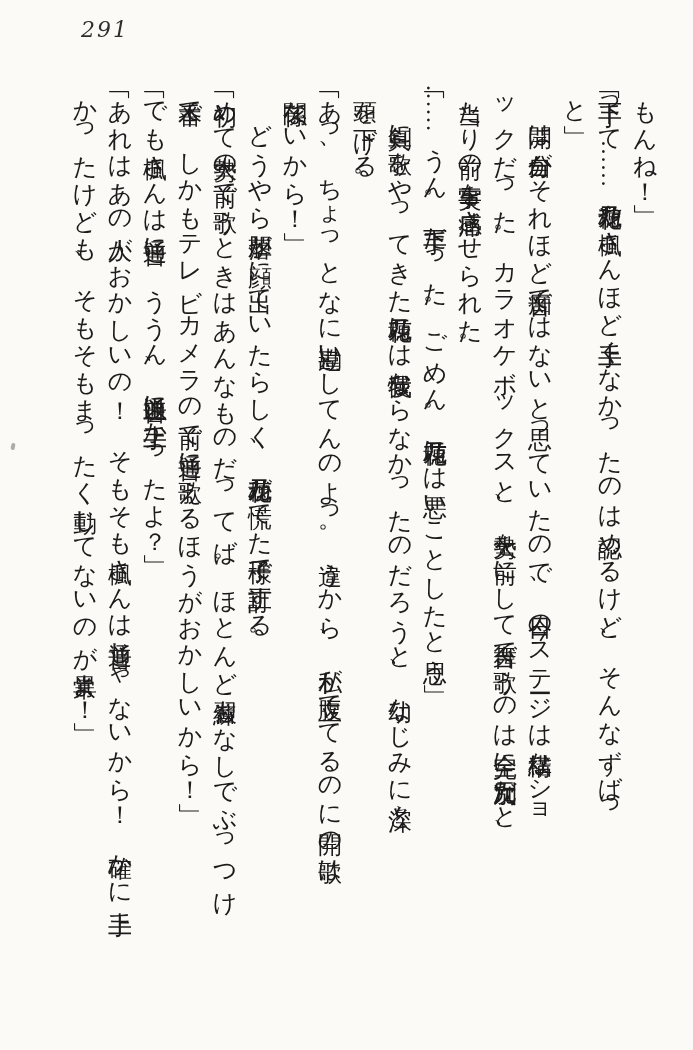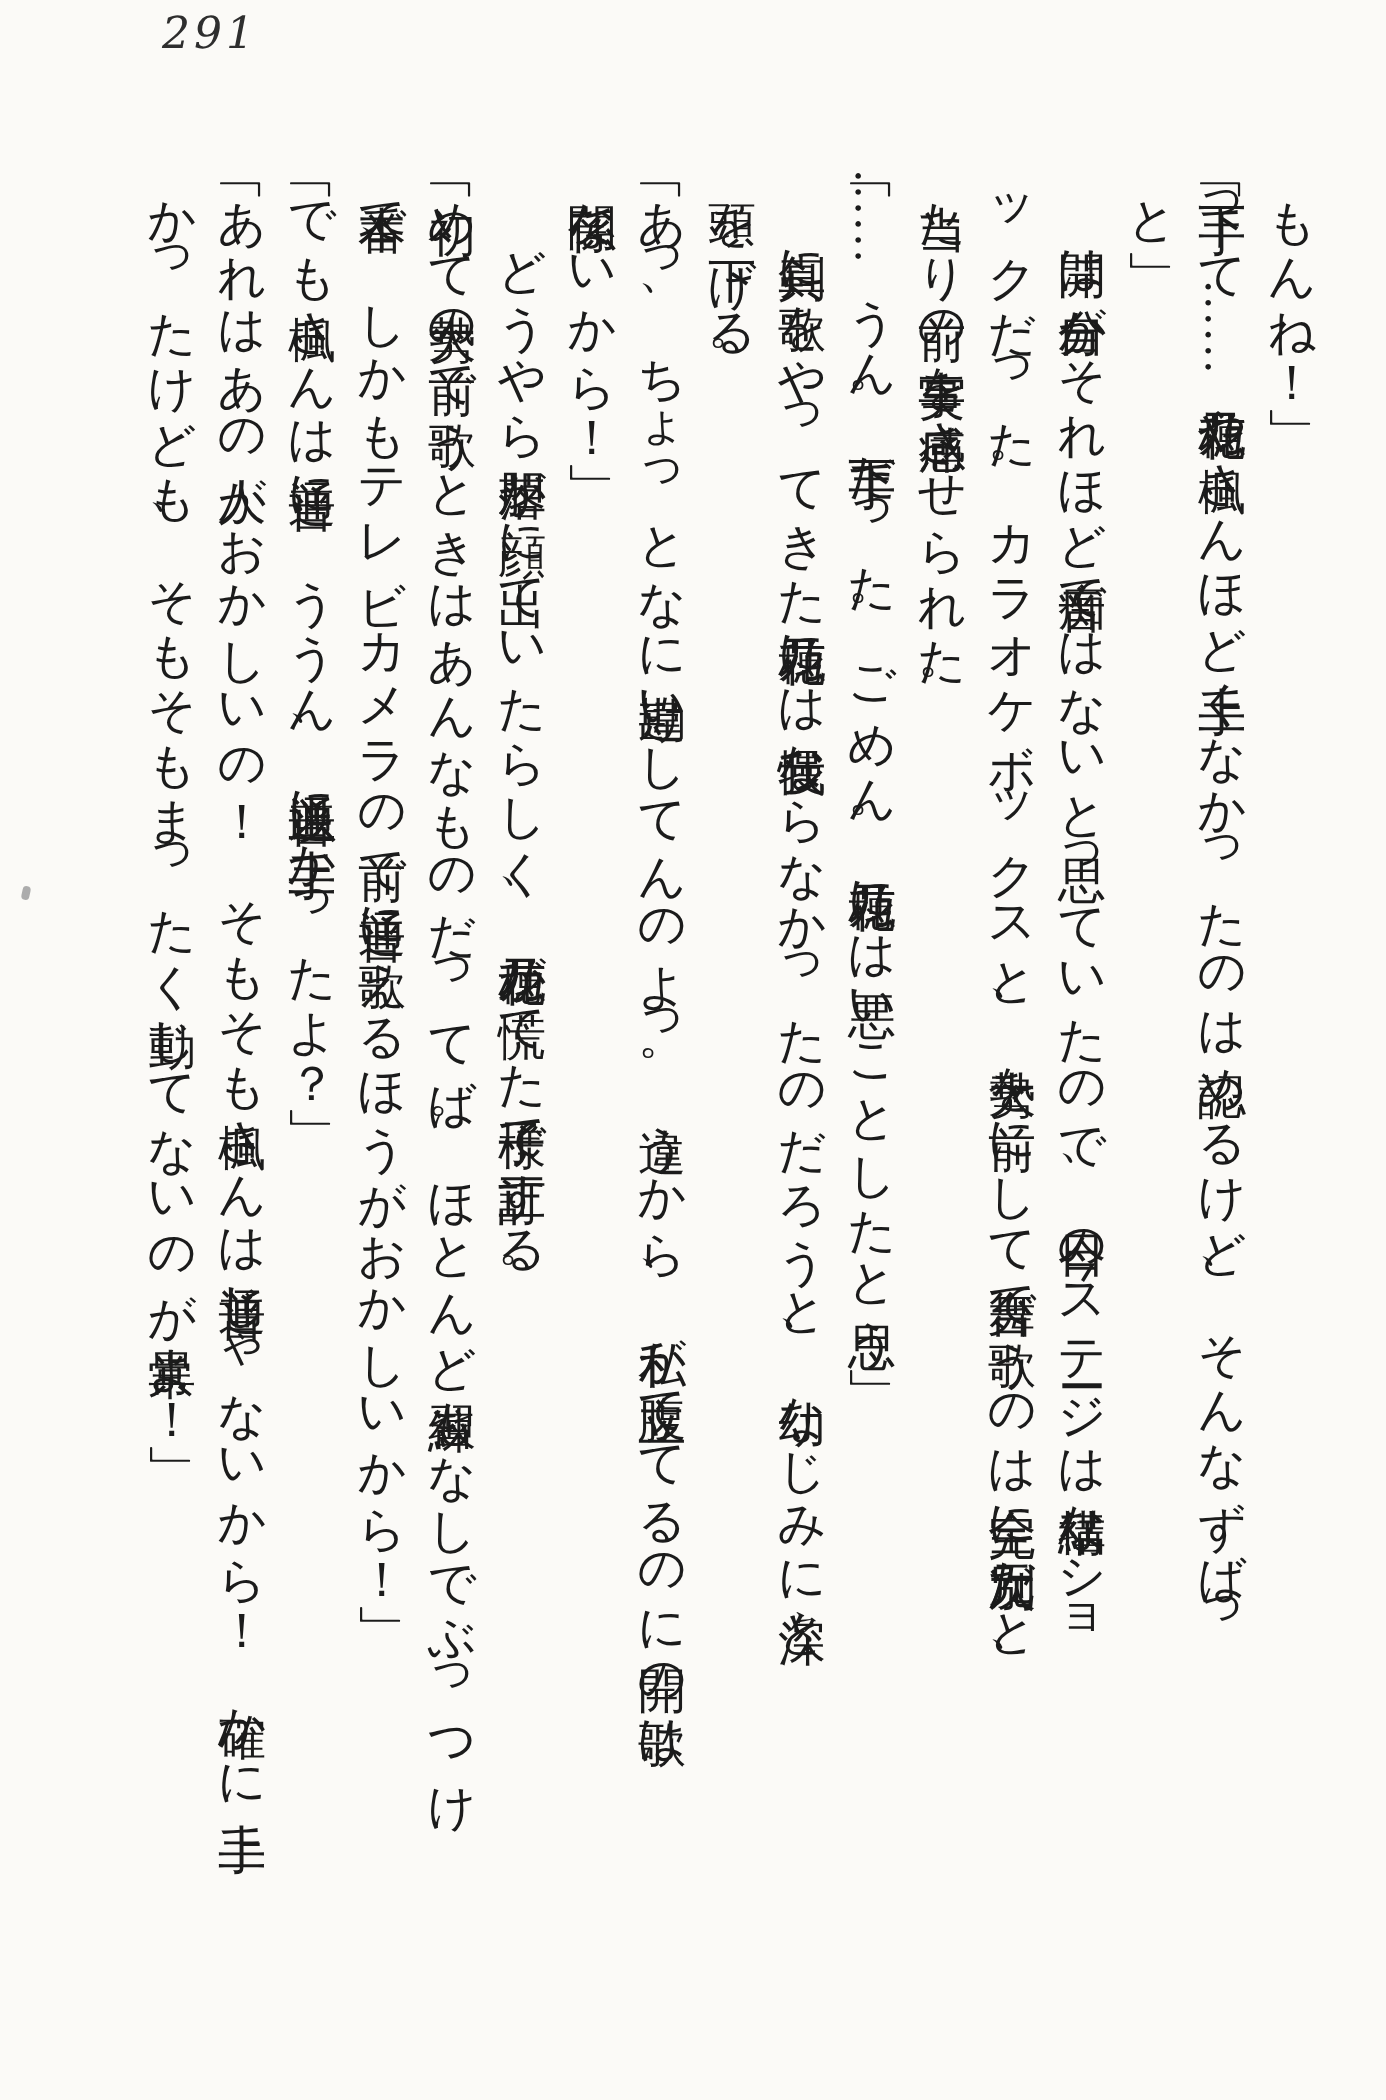--- a/index.html
+++ b/index.html
@@ -13,21 +13,21 @@
     overflow: hidden;
     background: #fbfaf7;
     font-family: "Liberation Serif", serif;
   }
   .page {
     position: absolute;
     inset: 0;
   }
   .page-number {
     position: absolute;
-    top: 5px;
+    top: 17px;
     left: 81px;
     font-family: "DejaVu Serif", serif;
     font-style: italic;
     font-size: 22px;
     letter-spacing: 2px;
     color: #2e2e2e;
   }
   .text-block {
     position: absolute;
     top: 84px;

